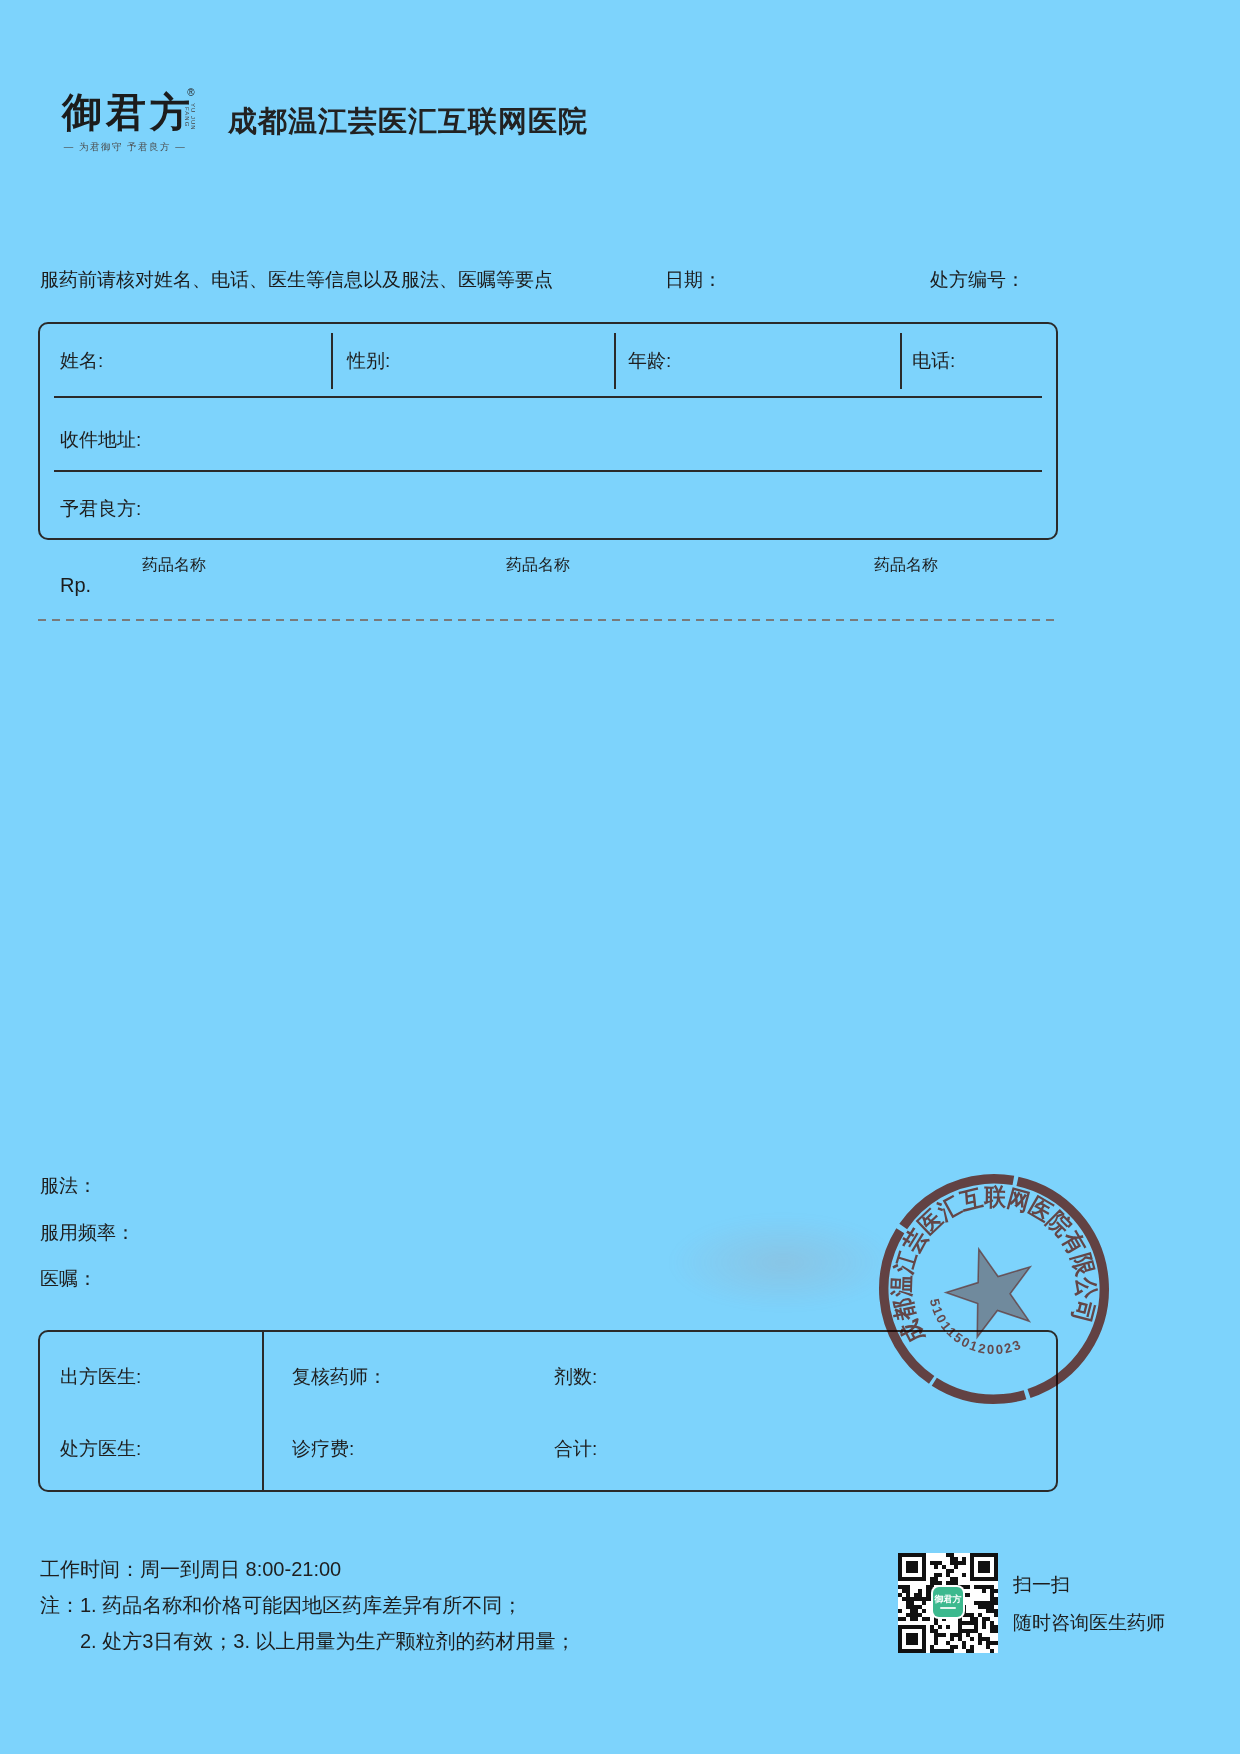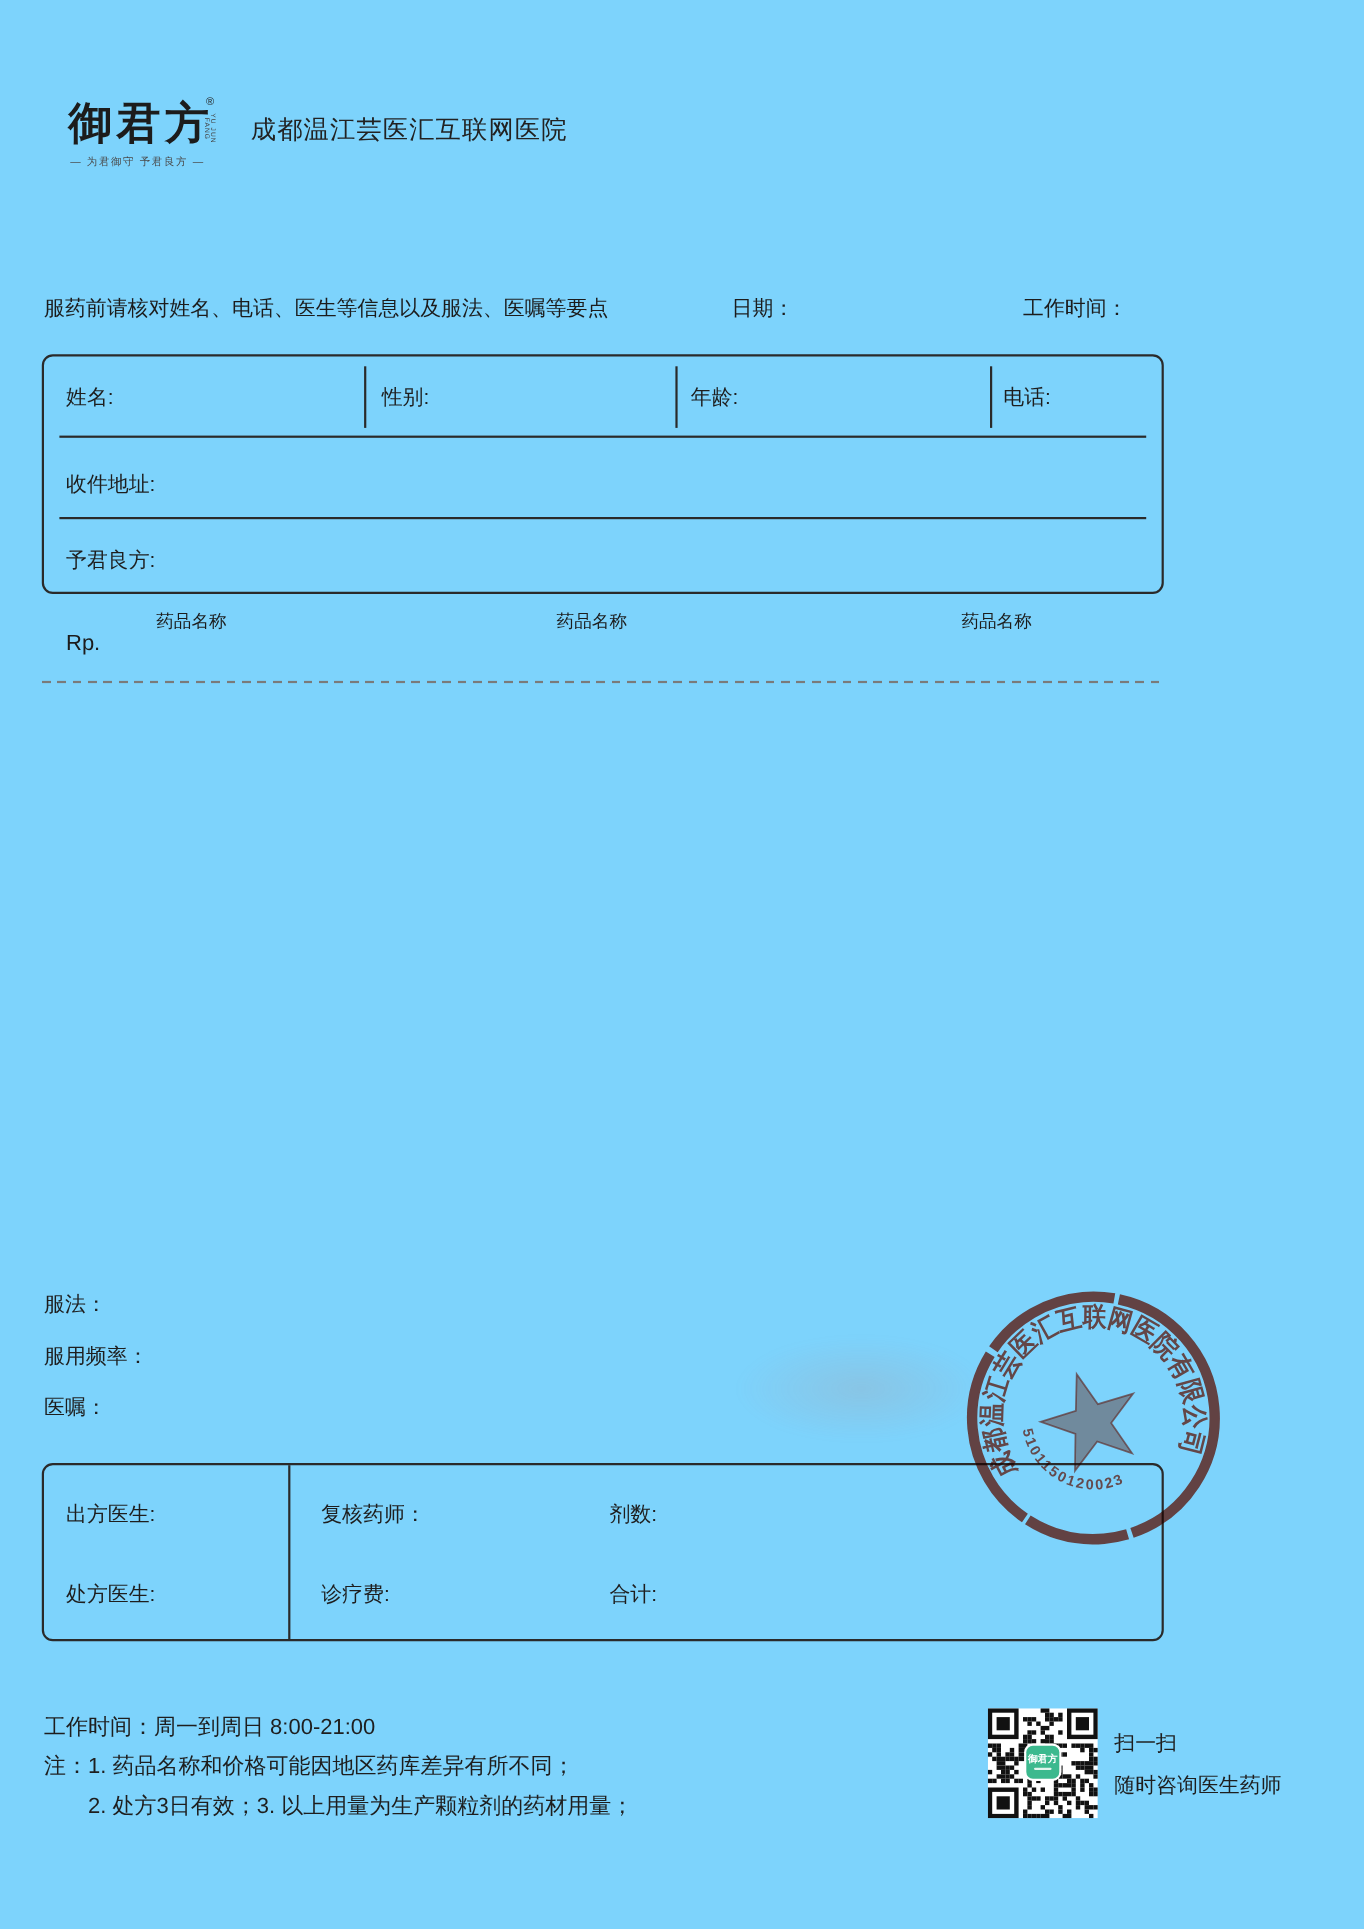--- a/index.html
+++ b/index.html
@@ -9,21 +9,21 @@
   
   .logo-wrap{position:absolute;left:62px;top:92px;width:150px;}
   .logo-text{font-family:"DejaVu Serif",serif;font-weight:bold;font-size:40px;
              letter-spacing:4px;color:#1c1c1c;line-height:1;}
   .logo-side{position:absolute;left:122px;top:-4px;width:14px;text-align:center;}
   .reg-mark{font-size:10px;color:#222;line-height:1;}
   .logo-vert{writing-mode:vertical-rl;font-size:6px;letter-spacing:1px;color:#444;
              margin-top:2px;height:34px;}
   .logo-tagline{margin-top:9px;font-size:9.5px;letter-spacing:1.5px;color:#4a4a4a;
                 width:126px;text-align:center;white-space:nowrap;}
-  .hospital-title{position:absolute;left:228px;top:102px;font-size:23px;font-weight:normal;
+  .hospital-title{position:absolute;left:228px;top:102px;font-size:29px;font-weight:bold;
                   color:#222;letter-spacing:1px;}
 
   
   .notice{position:absolute;left:40px;top:267px;font-size:19px;color:#1c1c1c;}
   .date-label{position:absolute;left:665px;top:267px;font-size:19px;color:#1c1c1c;}
   .rxno-label{position:absolute;left:930px;top:267px;font-size:19px;color:#1c1c1c;}
 
   
   .patient-box{position:absolute;left:38px;top:322px;width:1020px;height:218px;
                border:2px solid #2a2a2a;border-radius:10px;box-sizing:border-box;}
@@ -81,21 +81,21 @@
     <div class="logo-side">
       <div class="reg-mark">®</div>
       <div class="logo-vert">YU JUN FANG</div>
     </div>
     <div class="logo-tagline">— 为君御守  予君良方 —</div>
   </div>
   <div class="hospital-title">成都温江芸医汇互联网医院</div>
 
   <div class="notice">服药前请核对姓名、电话、医生等信息以及服法、医嘱等要点</div>
   <div class="date-label">日期：</div>
-  <div class="rxno-label">工作时间：</div>
+  <div class="rxno-label">处方编号：</div>
 
   <div class="patient-box">
     <div class="p-row1">
       <div class="p-cell" style="left:20px;">姓名:</div>
       <div class="p-cell" style="left:307px;">性别:</div>
       <div class="p-cell" style="left:588px;">年龄:</div>
       <div class="p-cell" style="left:872px;">电话:</div>
       <div class="p-vline" style="left:291px;"></div>
       <div class="p-vline" style="left:574px;"></div>
       <div class="p-vline" style="left:860px;"></div>

